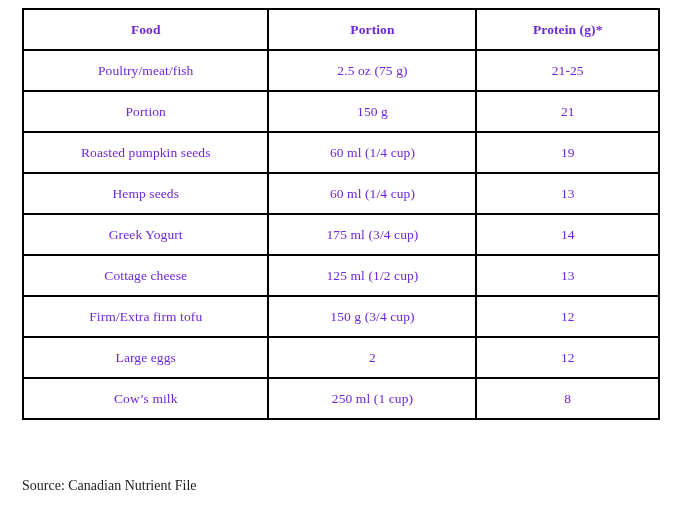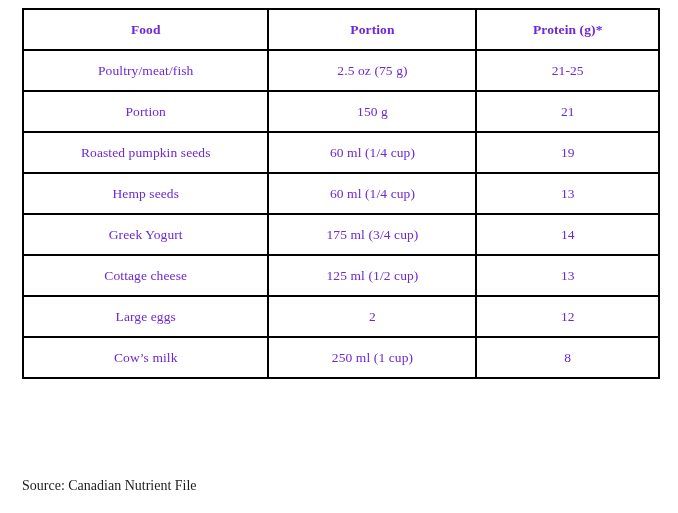--- a/index.html
+++ b/index.html
@@ -97,20 +97,25 @@
         <td>Greek Yogurt</td>
         <td>175 ml (3/4 cup)</td>
         <td>14</td>
       </tr>
       <tr>
         <td>Cottage cheese</td>
         <td>125 ml (1/2 cup)</td>
         <td>13</td>
       </tr>
       <tr>
+        <td>Firm/Extra firm tofu</td>
+        <td>150 g (3/4 cup)</td>
+        <td>12</td>
+      </tr>
+      <tr>
         <td>Large eggs</td>
         <td>2</td>
         <td>12</td>
       </tr>
       <tr>
         <td>Cow’s milk</td>
         <td>250 ml (1 cup)</td>
         <td>8</td>
       </tr>
     </tbody>

